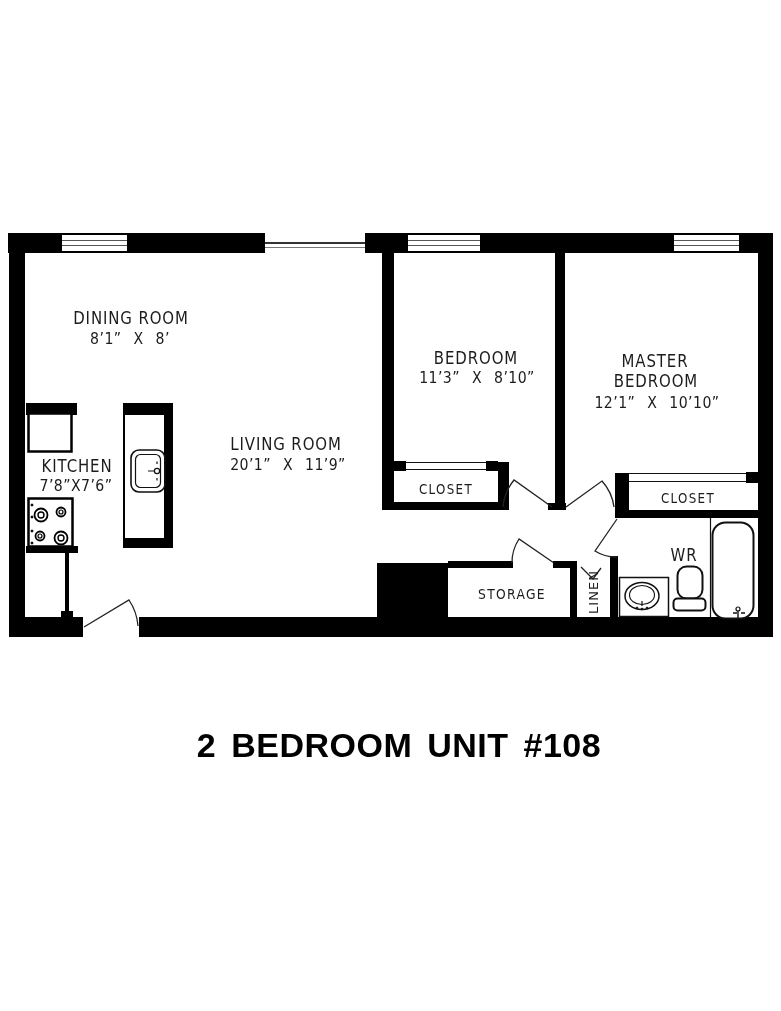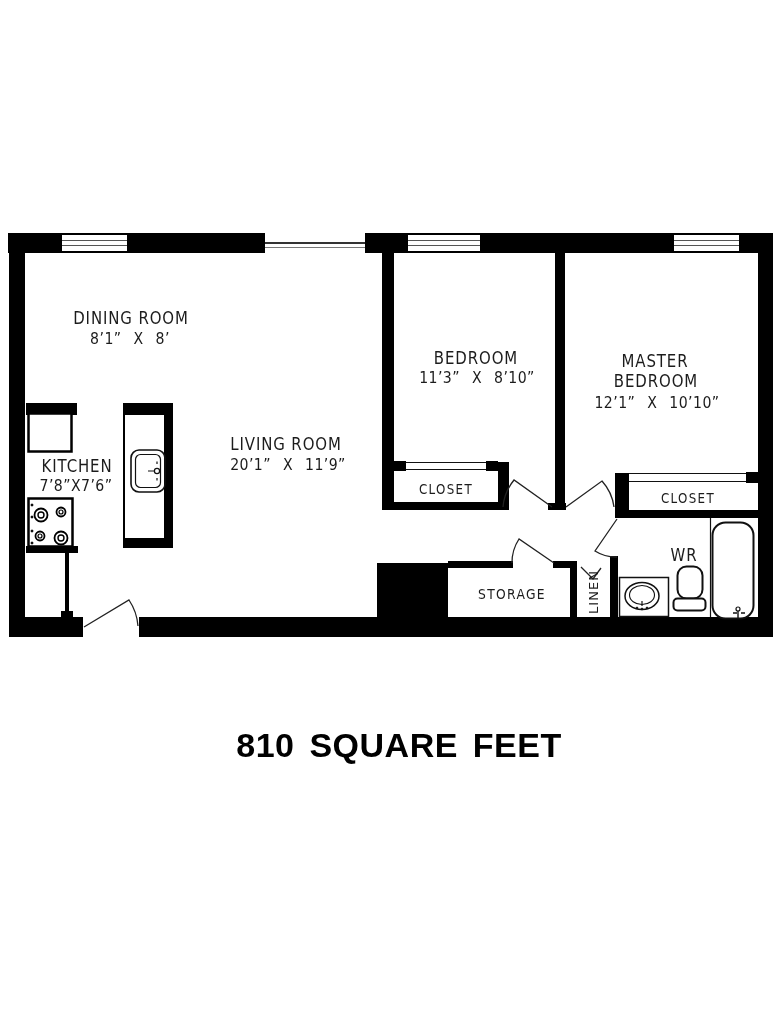--- a/index.html
+++ b/index.html
@@ -156,16 +156,16 @@
   <div class="label room-name" style="left:656px;top:381px;">BEDROOM</div>
   <div class="label room-dim" style="left:657px;top:402px;">12’1” X 10’10”</div>
 
   <div class="label closet-label" style="left:446px;top:489px;">CLOSET</div>
   <div class="label closet-label" style="left:688px;top:498px;">CLOSET</div>
   <div class="label storage-label" style="left:512px;top:594px;">STORAGE</div>
   <div class="label linen-label" style="left:593px;top:592px;">LINEN</div>
   <div class="label wr-label" style="left:684px;top:555px;">WR</div>
 
   <div class="title-block">
-    <div>810 SQUARE FEET</div>
+    <div>2 BEDROOM UNIT #108</div>
   </div>
 
 </div>
 
 </body></html>

